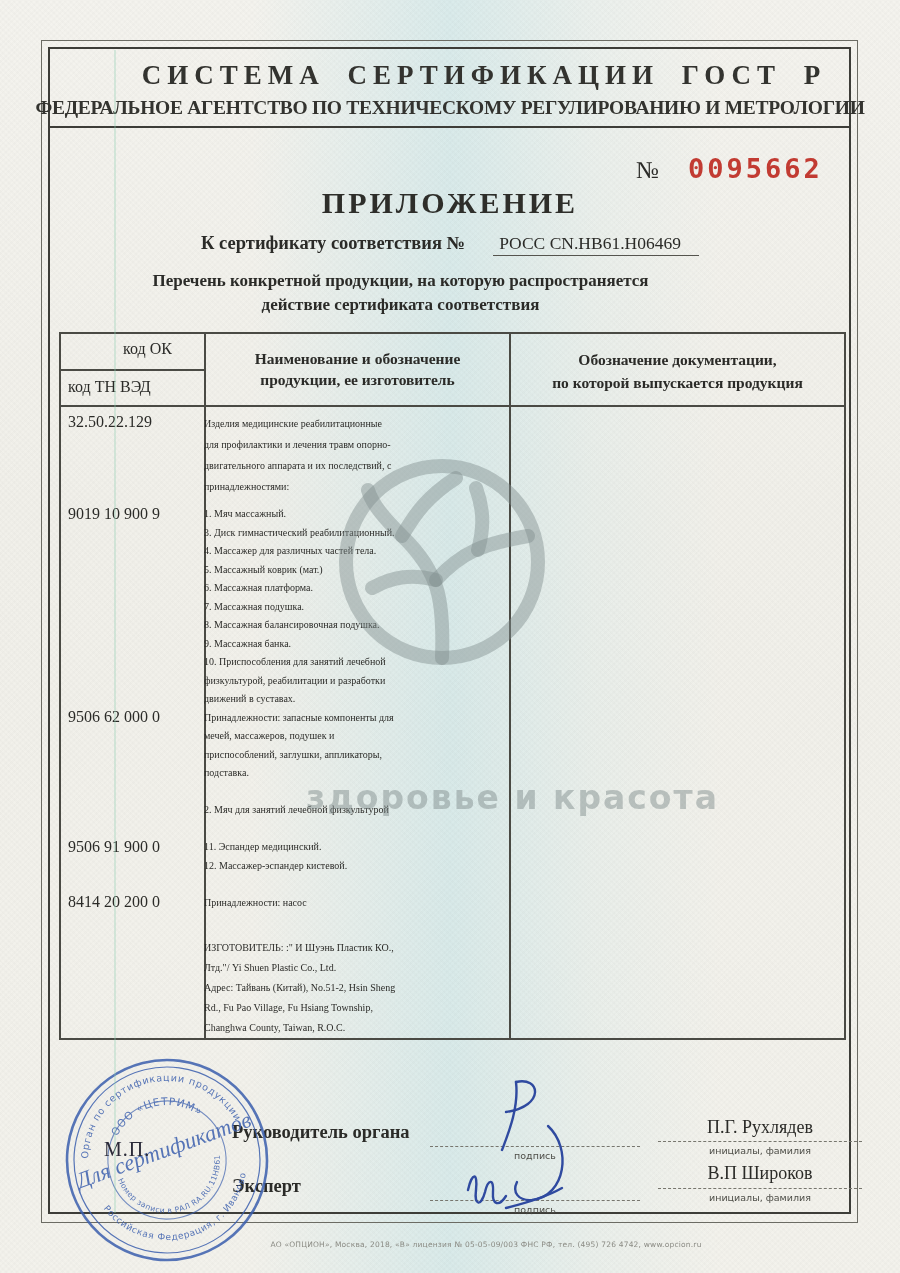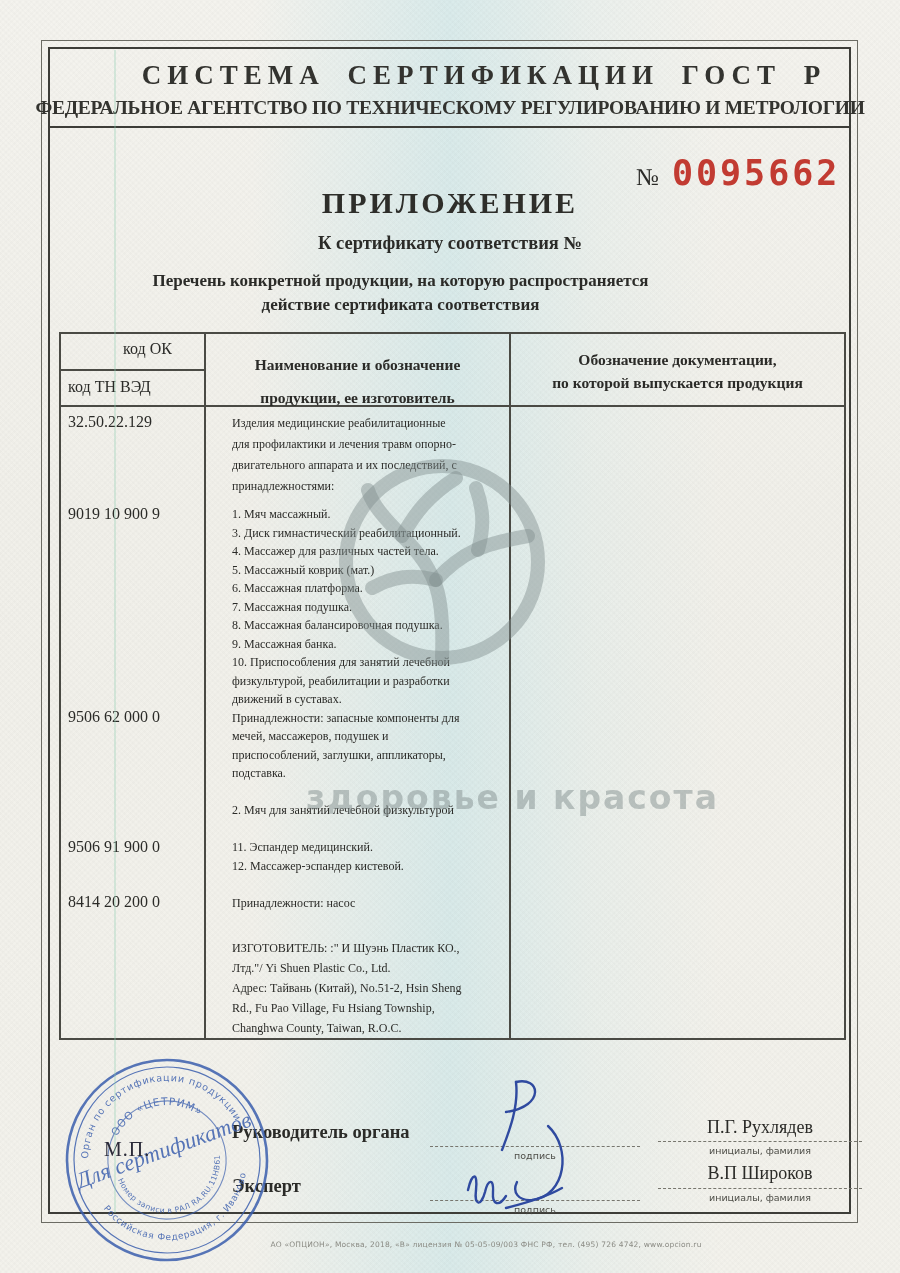--- a/index.html
+++ b/index.html
@@ -23,50 +23,50 @@
   .band-rule    { left:50px; top:126px; width:799px; height:2px; background:#3d3d38; }
   .green-line   { left:114px; top:50px; width:2px; height:1163px; background:rgba(140,205,175,0.30); z-index:40; }
 
   .hdr1 { left:0; top:60px; width:900px; text-align:center; font-size:27px; font-weight:bold;
           letter-spacing:6px; word-spacing:10px; color:#33332f;margin-left:34px; }
   .hdr2 { left:0; top:97px; width:900px; text-align:center; font-size:19.5px; font-weight:bold;
           letter-spacing:-0.3px; color:#33332f; }
 
   .doc-number { left:636px; top:153px; display:flex; align-items:baseline; gap:13px; }
   .doc-number .no-sign { font-size:24px; color:#2b2b28; }
-  .doc-number .no-value { font-family:"DejaVu Sans Mono", monospace; font-size:35px; font-weight:bold;
-          letter-spacing:3px; color:#c23b32; }
+  .doc-number .no-value { font-family:"DejaVu Sans Mono", monospace; font-size:27px; font-weight:bold;
+          letter-spacing:3px; color:#c23b32;margin-left:16px; }
 
   .title { left:0; top:186px; width:900px; text-align:center; font-size:30px; font-weight:bold;
           letter-spacing:3px; color:#2e2e2a; }
 
   .cert-line { left:0; top:233px; width:900px; display:flex; justify-content:center; align-items:baseline; gap:28px; }
   .cert-label { font-size:18.5px; font-weight:bold; }
   .cert-value { font-size:17.5px; border-bottom:1.5px solid #55544e; padding:0 18px 1px 6px; }
 
   .subtitle { left:0; top:269px; width:801px; text-align:center; font-size:17px; font-weight:bold;
           line-height:24px; white-space:pre-line; }
 
   
   .tbl { left:59px; top:332px; width:787px; height:708px; border:2px solid #4a4a44; }
   .v1 { left:204px; top:332px; width:2px; height:708px; background:#4a4a44; }
   .v2 { left:509px; top:332px; width:2px; height:708px; background:#4a4a44; }
   .hdr-rule { left:61px; top:405px; width:783px; height:2px; background:#4a4a44; }
   .col1-rule { left:61px; top:369px; width:143px; height:1.5px; background:#4a4a44; }
 
   .th-c1a { left:75px; top:340px; width:130px; font-size:16px;margin-left:48px; }
   .th-c1b { left:68px; top:378px; width:130px; font-size:16px; }
-  .th-c2  { left:206px; top:348px; width:303px; text-align:center; font-size:15.5px; font-weight:bold; line-height:33px; white-space:pre-line; }
+  .th-c2  { left:206px; top:348px; width:303px; text-align:center; font-size:15.5px; font-weight:bold; line-height:21px; white-space:pre-line; }
   .th-c3  { left:511px; top:348px; width:333px; text-align:center; font-size:15.5px; font-weight:bold; line-height:23px; white-space:pre-line; }
 
   .code { left:68px; width:140px; font-size:16px; }
   .code-0 { top:413px; } .code-1 { top:505px; } .code-2 { top:708px; }
   .code-3 { top:838px; } .code-4 { top:893px; }
 
-  .body-block { left:232px; width:293px; font-size:12px; white-space:pre-line; }
+  .body-block { left:204px; width:293px; font-size:10px; white-space:pre-line; }
   .blk-intro { top:413px; line-height:21px; }
   .blk-items { top:505px; line-height:18.5px; }
   .blk-manu  { top:938px; line-height:20px; }
 
   
   .wm { z-index:50; pointer-events:none; }
   .wm-logo { left:332px; top:452px; }
   .wm-text { left:253px; top:655px; font-family:"DejaVu Sans", sans-serif; font-size:95px; font-weight:bold;
              letter-spacing:2px; color:rgba(128,141,141,0.50); }
   .wm-tag  { left:306px; top:778px; font-family:"DejaVu Sans", sans-serif; font-size:33px; font-weight:bold;
@@ -109,20 +109,21 @@
 
   <div class="abs doc-number">
     <span class="no-sign">№</span>
     <span class="no-value">0095662</span>
   </div>
 
   <div class="abs title">ПРИЛОЖЕНИЕ</div>
 
   <div class="abs cert-line">
     <span class="cert-label">К сертификату соответствия №</span>
+    <span class="cert-value">РОСС CN.НВ61.Н06469</span>
   </div>
 
   <div class="abs subtitle">Перечень конкретной продукции,  на которую распространяется
 действие сертификата соответствия</div>
 
   <div class="abs tbl"></div>
   <div class="abs v1"></div>
   <div class="abs v2"></div>
   <div class="abs hdr-rule"></div>
   <div class="abs col1-rule"></div>

